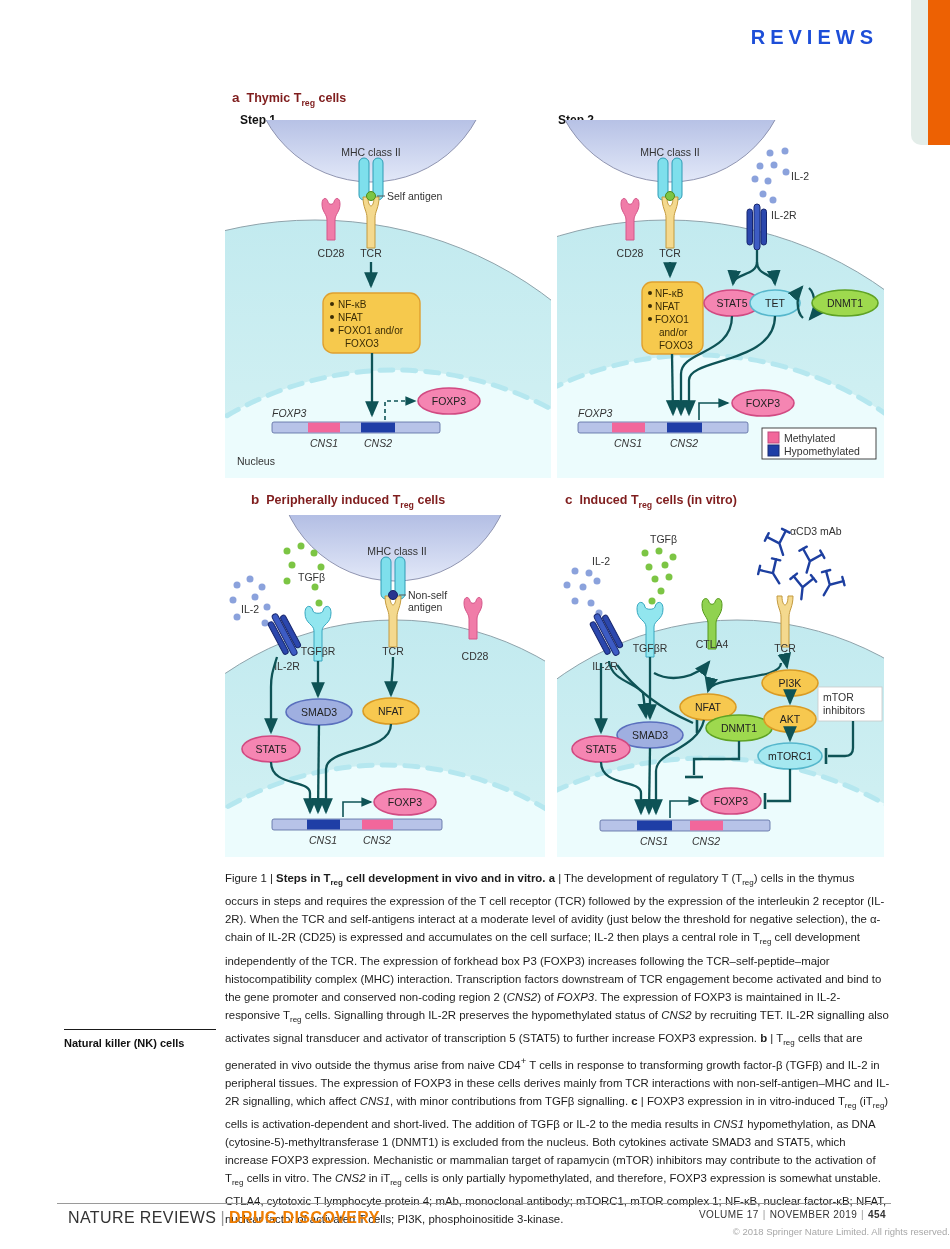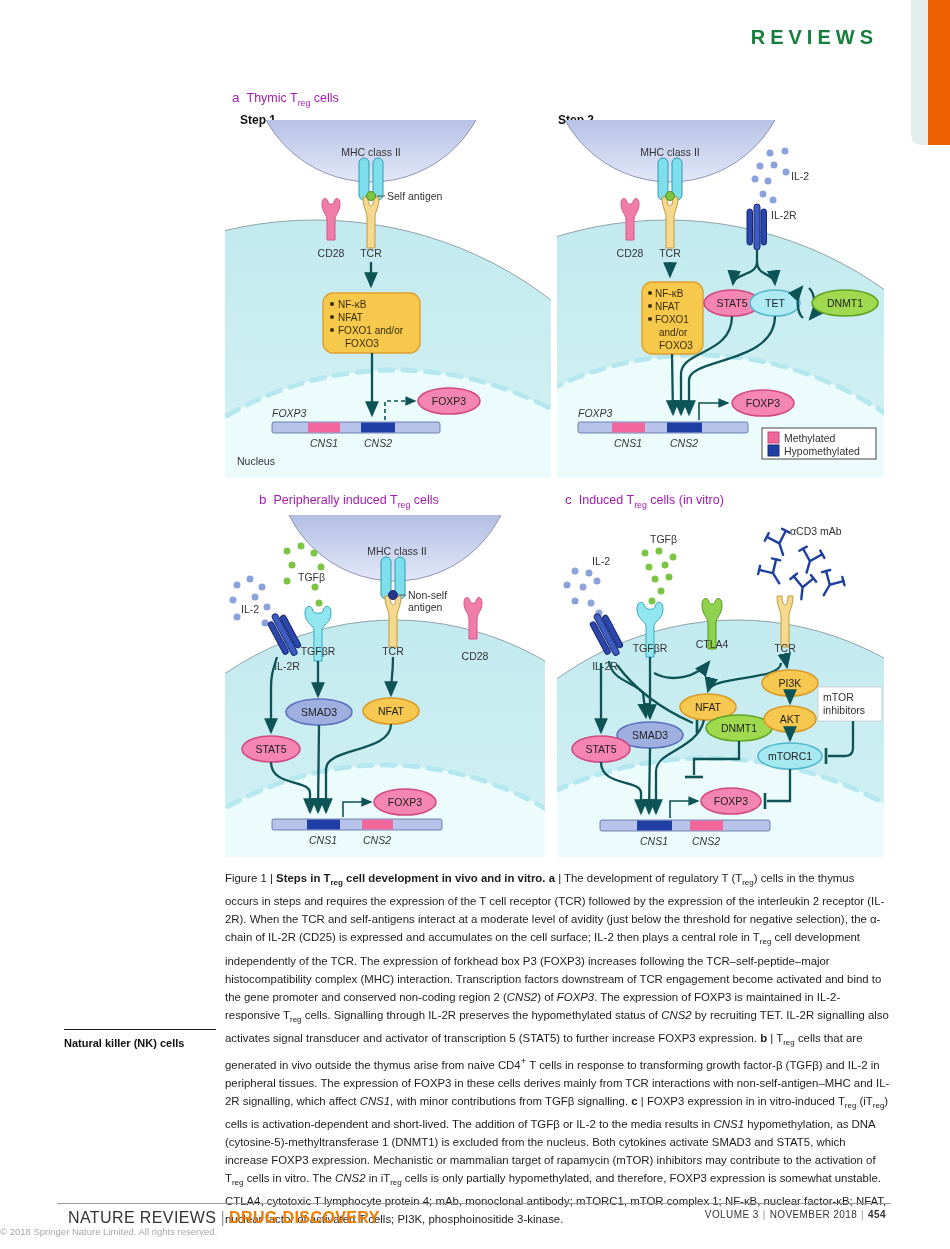--- a/index.html
+++ b/index.html
@@ -1,44 +1,44 @@
 <!DOCTYPE html>
 <html><head>
 <meta charset="utf-8">
 <style>
   html,body{margin:0;padding:0;}
   body{width:950px;height:1249px;position:relative;background:#ffffff;
        font-family:"Liberation Sans",sans-serif;color:#222;overflow:hidden;}
   .abs{position:absolute;}
   
-  .reviews{top:26px;right:72px;font-size:20px;font-weight:600;letter-spacing:5px;color:#15803d;}
+  .reviews{top:26px;right:72px;font-size:20px;font-weight:600;letter-spacing:5px;color:#1d4ed8;}
   .edge-strip{top:0;right:22px;width:17px;height:145px;background:#e3ede9;border-radius:0 0 0 10px;}
   .edge-bar{top:0;right:0;width:22px;height:145px;background:#ed6103;}
   
-  .ptitle{font-size:12.5px;font-weight:normal;color:#a21caf;}
+  .ptitle{font-size:12.5px;font-weight:bold;color:#7f1d1d;}
   .ptitle .pl{margin-right:7px;font-size:13.5px;}
   .step{font-size:12px;font-weight:bold;color:#111;}
   sub{font-size:70%;}
   
   .caption{left:225px;top:869px;width:665px;font-size:11.4px;line-height:18px;color:#1c1c1c;text-align:left;}
   .caption i{font-style:italic;}
   
   .gloss{left:64px;top:1029px;width:152px;}
   .gloss .rule{height:1px;background:#1a1a1a;margin-bottom:7px;}
   .gloss .gt{font-size:11px;font-weight:bold;color:#111;margin-bottom:3px;}
   .gloss .gb{font-size:10.4px;line-height:15.4px;color:#8c8c8c;}
   
   .frule{left:57px;top:1203px;width:834px;height:1px;background:#9a9a9a;}
   .fleft{left:68px;top:1209px;font-size:16px;letter-spacing:.4px;color:#333;}
   .fleft .sep{color:#999;padding:0 4px;}
   .fleft .dd{color:#ef7d00;font-weight:bold;}
   .fright{right:64px;top:1209px;font-size:10px;letter-spacing:.4px;color:#333;}
   .fright .sep{color:#999;padding:0 4px;}
   .fright b{font-weight:bold;}
-  .copy{left:0;top:1226px;width:950px;text-align:left;font-size:9.5px;color:#a8a8a8;}
+  .copy{left:0;top:1226px;width:950px;text-align:right;font-size:9.5px;color:#a8a8a8;}
   
   svg{overflow:hidden;}
   svg text{font-family:"Liberation Sans",sans-serif;}
   .lbl{font-size:10.5px;fill:#333;text-anchor:middle;}
   .lbls{font-size:10.5px;fill:#333;text-anchor:start;}
   .itl{font-style:italic;}
   .ov{font-size:10.5px;fill:#222;text-anchor:middle;}
   .bx{font-size:10px;fill:#3a2c05;text-anchor:start;}
   .ar{stroke:#0e5356;stroke-width:2.3;fill:none;}
   .inh{stroke:#0e5356;stroke-width:2.3;fill:none;}
@@ -99,21 +99,21 @@
 
 <div class="abs edge-strip"></div>
 <div class="abs edge-bar"></div>
 <div class="abs reviews">REVIEWS</div>
 
 <div class="abs ptitle" style="left:232px;top:90px;">
   <span class="pl">a</span><span>Thymic T</span><sub>reg</sub><span> cells</span>
 </div>
 <div class="abs step" style="left:240px;top:113px;">Step 1</div>
 <div class="abs step" style="left:558px;top:113px;">Step 2</div>
-<div class="abs ptitle" style="left:240px;top:492px;padding-left:19px;">
+<div class="abs ptitle" style="left:232px;top:492px;padding-left:19px;">
   <span class="pl">b</span><span>Peripherally induced T</span><sub>reg</sub><span> cells</span>
 </div>
 <div class="abs ptitle" style="left:565px;top:492px;text-align:right;">
   <span class="pl">c</span><span>Induced T</span><sub>reg</sub><span> cells (in vitro)</span>
 </div>
 
 <svg class="abs" style="left:225px;top:120px;" width="326" height="358" viewBox="0 0 326 358">
   <ellipse class="memb" cx="90" cy="470" rx="380" ry="370"></ellipse>
   <ellipse class="nucl" cx="170" cy="600" rx="340" ry="350"></ellipse>
   <circle class="dome" cx="146" cy="-58" r="120"></circle>
@@ -432,15 +432,15 @@
 <div class="abs gloss">
   <div class="rule"></div>
   <div class="gt">Natural killer (NK) cells</div>
 </div>
 
 <div class="abs frule"></div>
 <div class="abs fleft">
   <span>NATURE REVIEWS</span><span class="sep">|</span><span class="dd">DRUG DISCOVERY</span>
 </div>
 <div class="abs fright">
-  <span>VOLUME 3</span><span class="sep">|</span><span>NOVEMBER 2018</span><span class="sep">|</span><b>454</b>
+  <span>VOLUME 17</span><span class="sep">|</span><span>NOVEMBER 2019</span><span class="sep">|</span><b>454</b>
 </div>
 <div class="abs copy">© 2018 Springer Nature Limited. All rights reserved.</div>
 
 </body></html>

